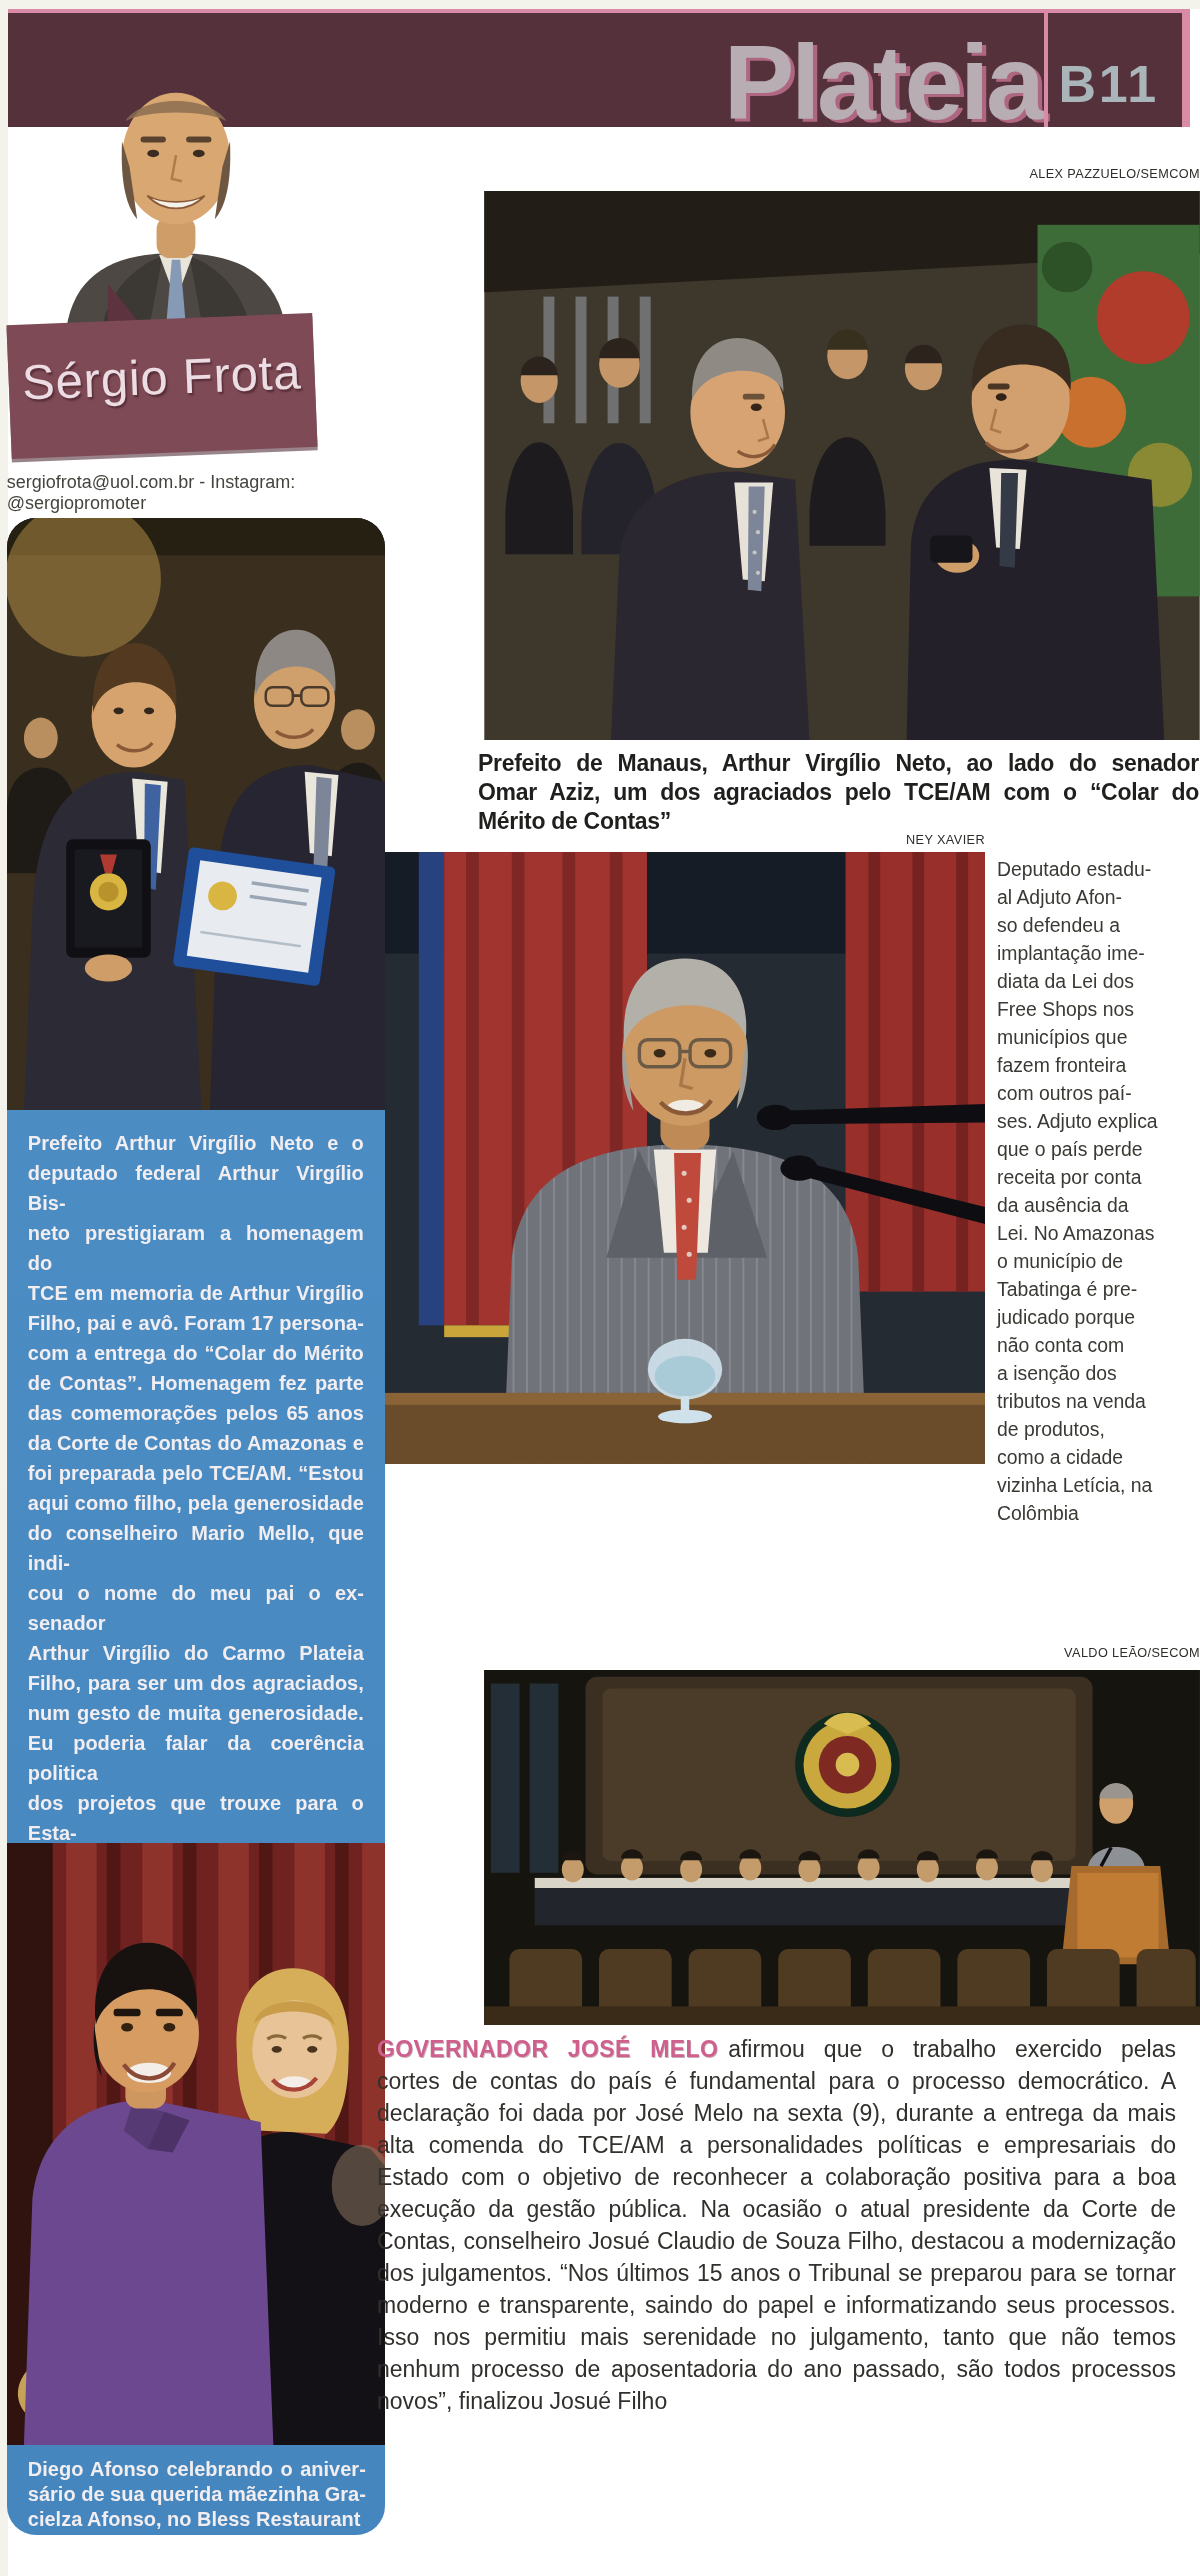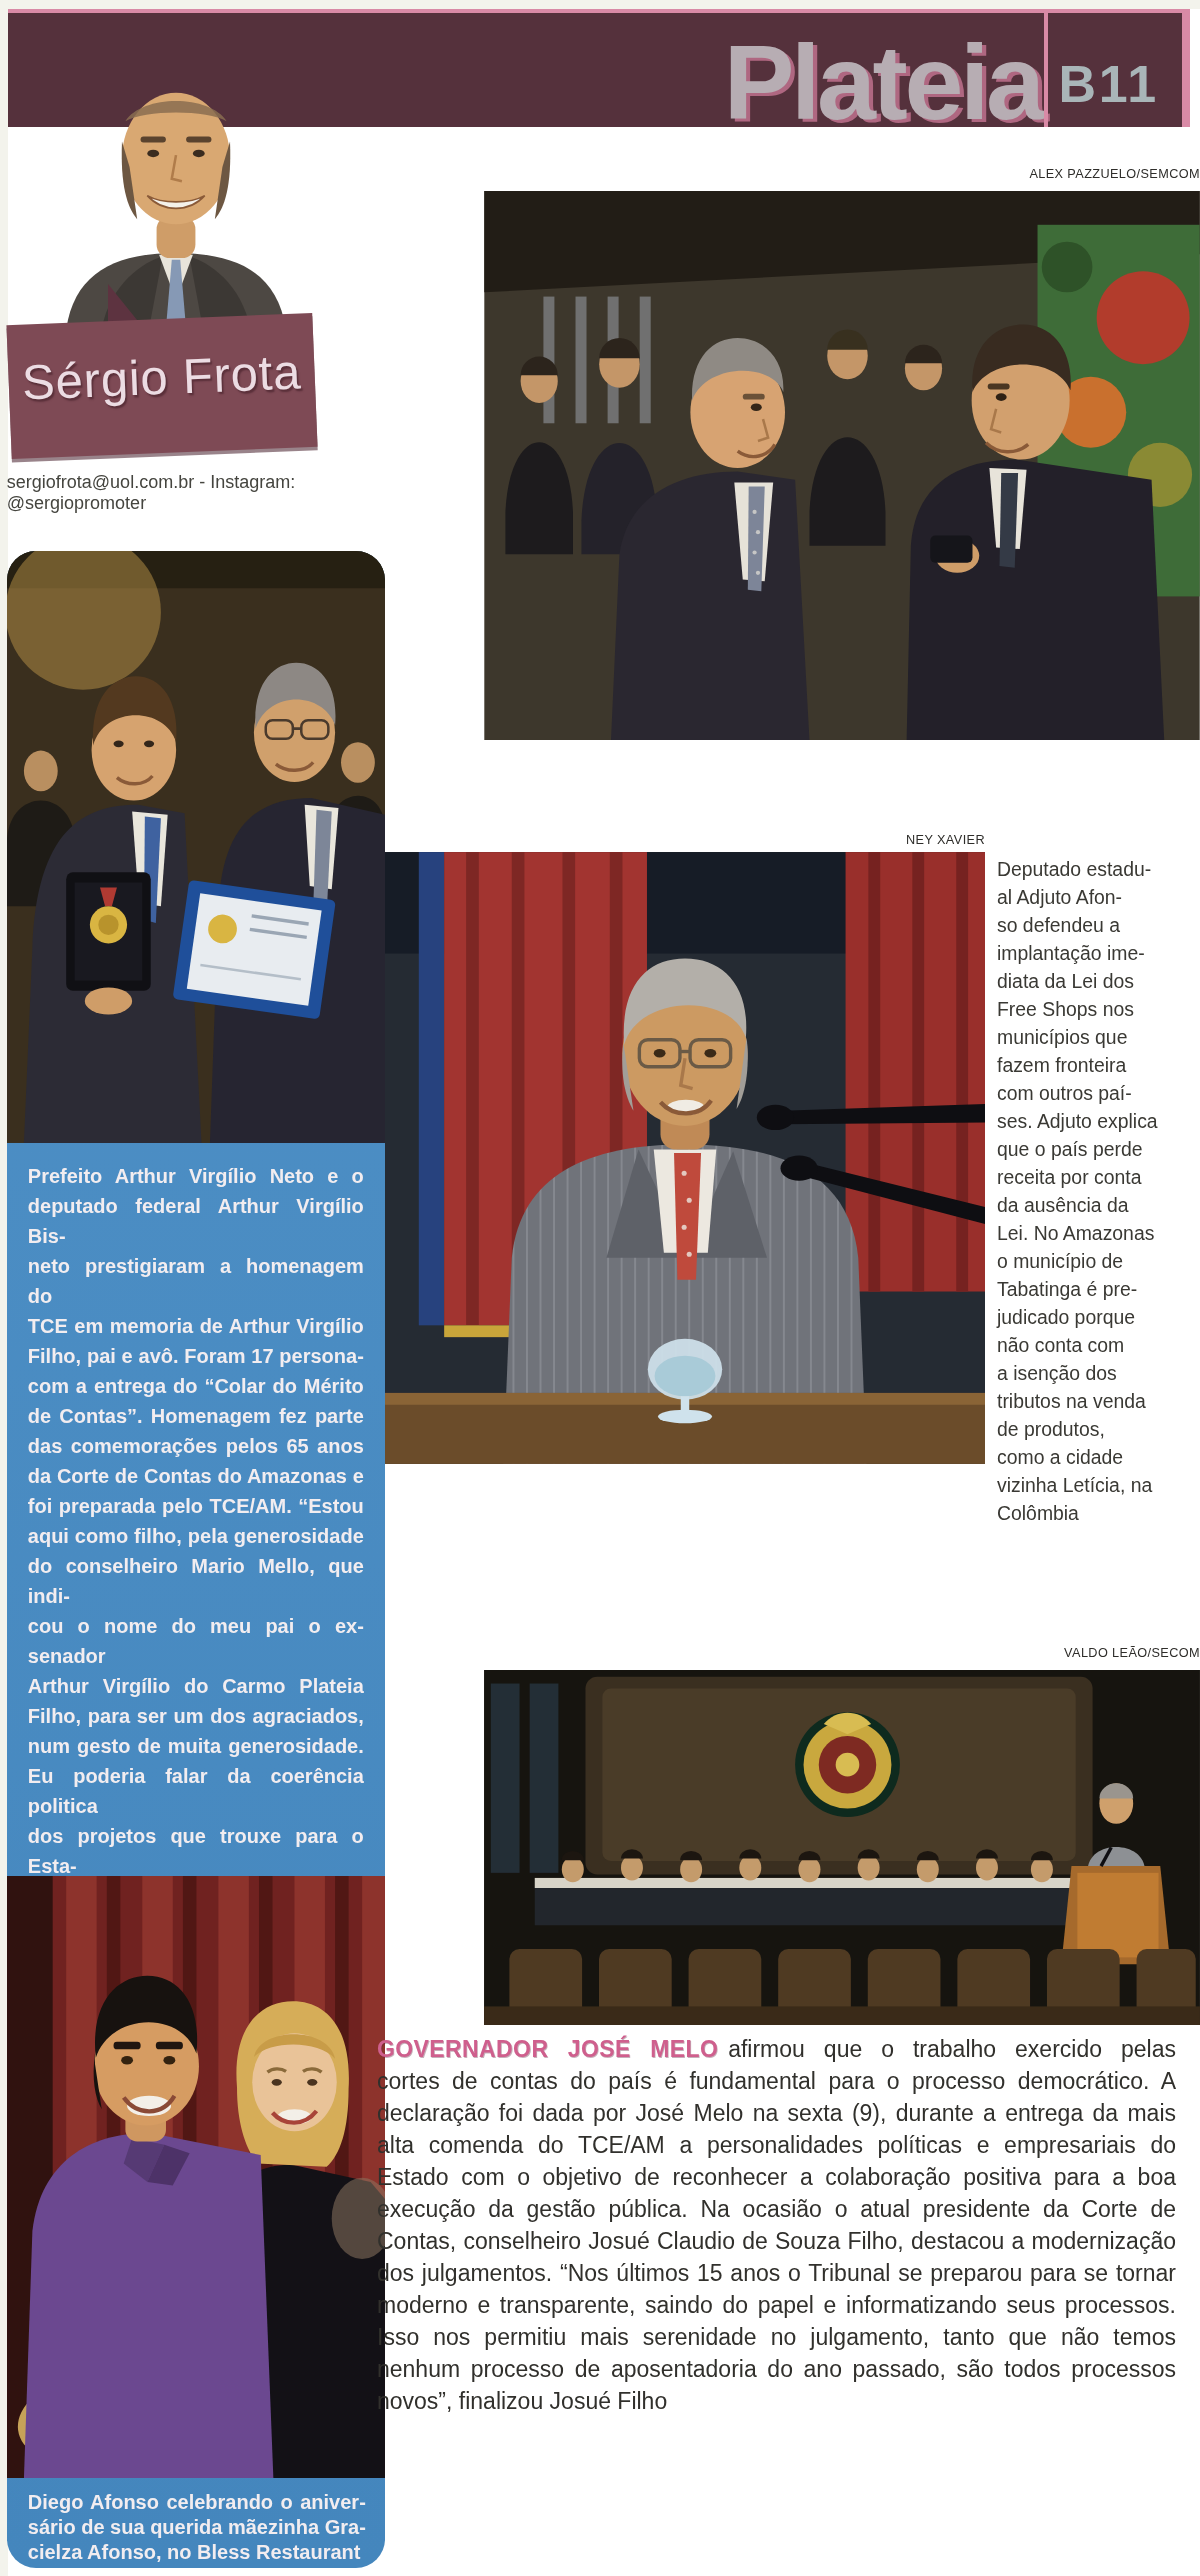--- a/index.html
+++ b/index.html
@@ -21,21 +21,21 @@
   
   #portrait{left:49px;top:42px;width:254px;height:287px;}
   #ribbon-fold{left:108px;top:284px;width:0;height:0;border-bottom:52px solid #5d3340;border-right:42px solid transparent;}
   #ribbon-band{left:8.5px;top:319px;width:306px;height:134px;background:#7e4a55;transform:rotate(-2.3deg);
                box-shadow:0 3.4px 0 rgba(70,30,42,.55);}
   #columnist-name{position:absolute;left:0;right:0;top:30px;text-align:center;font-size:49px;color:#ecdce3;
                   letter-spacing:0.8px;text-shadow:1.7px 2.5px 1.7px rgba(60,25,35,.55);}
   #contact-line{left:6.8px;top:472px;width:406px;font-size:18px;color:#45453f;}
 
   
-  #left-panel{left:6.8px;top:551px;width:378px;height:2017px;background:linear-gradient(180deg,#4e90c6,#4486bd);border-radius:29px;}
+  #left-panel{left:6.8px;top:518px;width:378px;height:2017px;background:linear-gradient(180deg,#4e90c6,#4486bd);border-radius:29px;}
   #photo-medal{position:absolute;left:0;top:0;width:378px;height:592px;border-radius:29px 29px 0 0;overflow:hidden;}
   #photo-family{position:absolute;left:0;top:1325px;width:378px;height:602px;overflow:hidden;}
   #tce-text{position:absolute;left:21px;top:610px;width:336px;font-size:20px;line-height:30px;font-weight:bold;
             color:#f2edf0;}
   #family-caption{position:absolute;left:21px;top:1939px;width:338px;font-size:20px;line-height:25px;font-weight:bold;color:#f2edf0;}
 
   
   .credit{font-size:12.7px;letter-spacing:0.4px;color:#2e2d2a;text-align:right;}
   #credit-top{left:847px;top:167px;width:353px;}
   #photo-top{left:484px;top:191px;width:716px;height:549px;}
@@ -276,20 +276,25 @@
       <ellipse cx="635" cy="248" rx="58" ry="70" fill="#d2a06e"></ellipse>
       <path d="M578 238 C574 184 604 158 638 158 C672 158 698 188 694 236 C676 194 596 196 578 238 Z" fill="#382b20"></path>
       <rect x="596" y="228" width="26" height="7" rx="3.5" fill="#4a3622"></rect>
       <ellipse cx="612" cy="244" rx="6.5" ry="4.5" fill="#2e2115"></ellipse>
       <path d="M606 258 L600 282 L612 286" stroke="#a9784a" stroke-width="3" fill="none"></path>
       <path d="M594 298 C608 312 630 312 644 300" stroke="#8a5a38" stroke-width="4" fill="none"></path>
       <ellipse cx="560" cy="432" rx="26" ry="20" fill="#cf9d68"></ellipse>
       <rect x="528" y="408" width="50" height="32" rx="6" fill="#15151a"></rect>
     </svg>
   </div>
+  <div class="abs just" id="caption-top">
+      <div class="ln">Prefeito de Manaus, Arthur Virgílio Neto, ao lado do senador</div>
+      <div class="ln">Omar Aziz, um dos agraciados pelo TCE/AM com o “Colar do</div>
+      <div class="ln">Mérito de Contas”</div>
+    </div>
 
   <div class="abs credit" id="credit-ney">NEY XAVIER</div>
   <div class="abs" id="photo-speaker">
     <svg viewBox="0 0 710 724" width="600" height="612">
       <defs>
         <pattern id="pin" width="16" height="16" patternUnits="userSpaceOnUse">
           <rect width="16" height="16" fill="#70737a"></rect>
             <rect x="7" width="2" height="16" fill="#888b92"></rect>
         </pattern>
       </defs>

